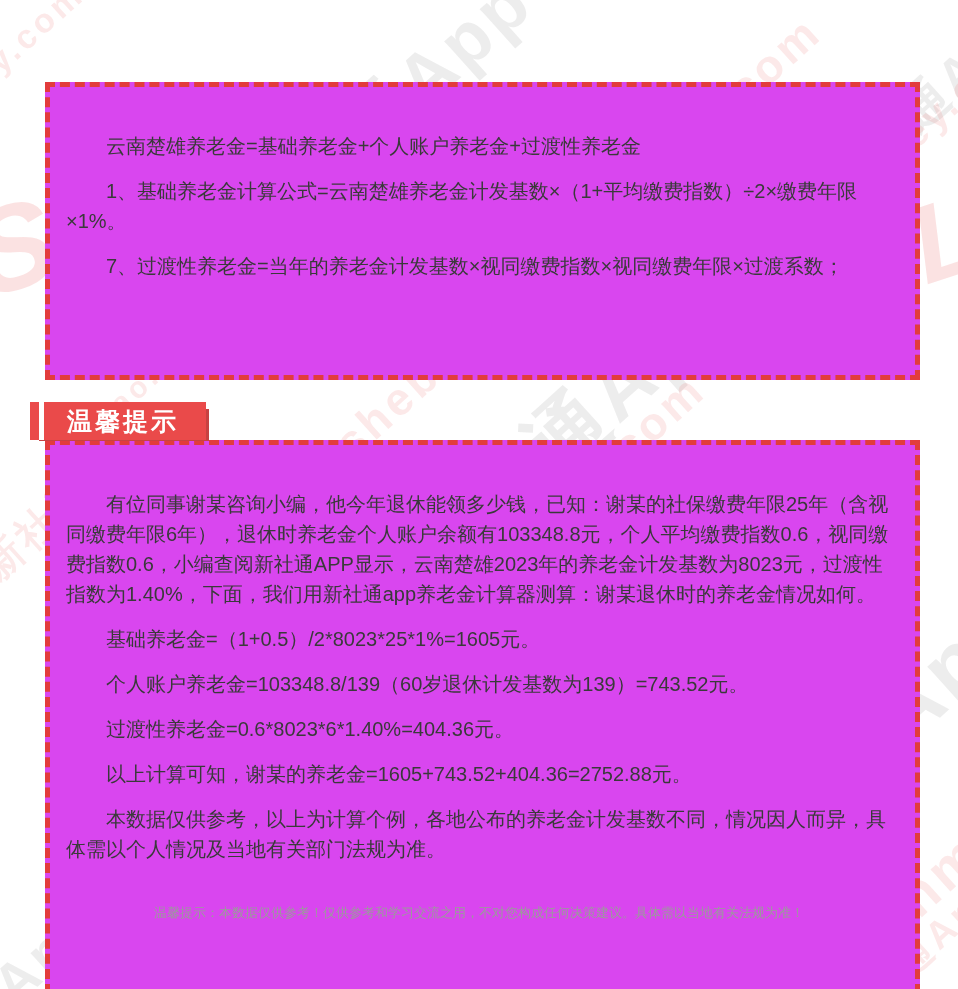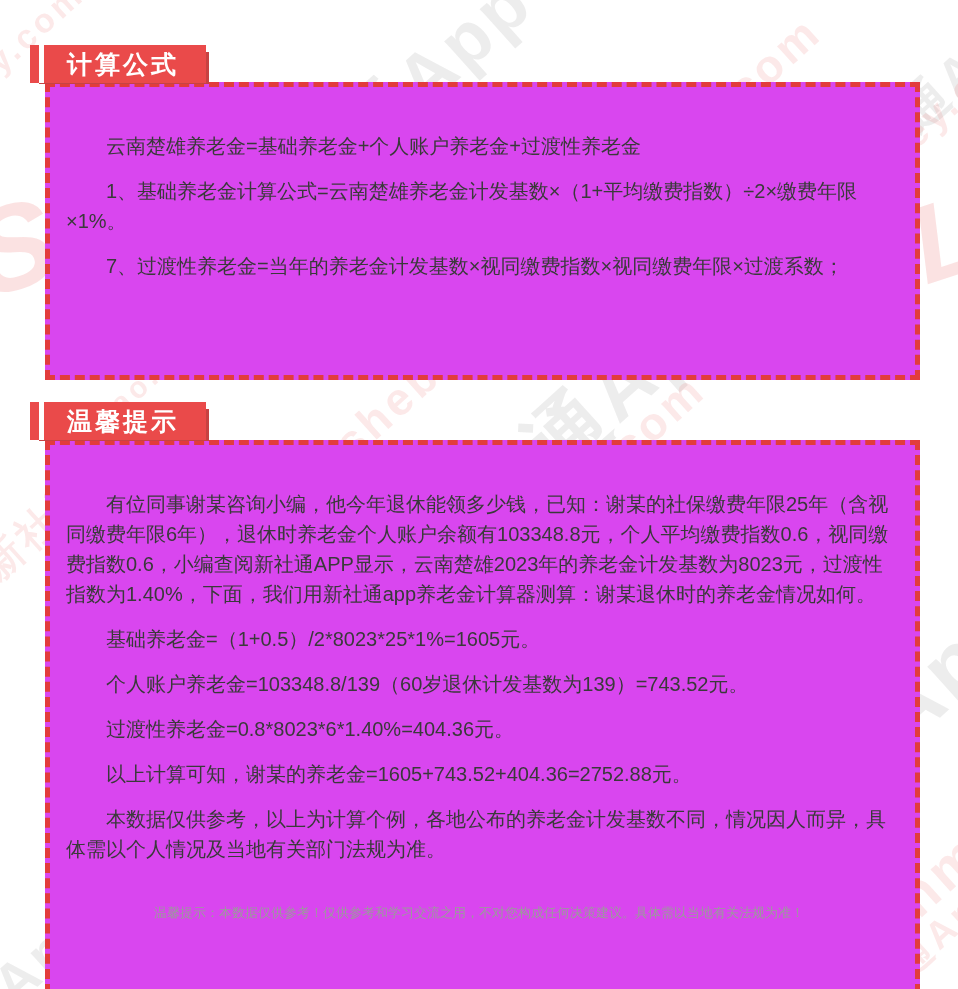--- a/index.html
+++ b/index.html
@@ -101,38 +101,34 @@
   <span class="wm wm-gray" style="left:360px;top:380px;font-size:80px;">新社通App</span>
   <span class="wm wm-pink" style="left:320px;top:500px;font-size:46px;">southmoney.com</span>
   <span class="wm wm-logo" style="left:840px;top:180px;font-size:110px;">SLt</span>
   <span class="wm wm-gray" style="left:620px;top:700px;font-size:88px;">新社通App</span>
   <span class="wm wm-pink" style="left:740px;top:790px;font-size:56px;">southmoney.com</span>
   <span class="wm wm-logo" style="left:400px;top:790px;font-size:140px;">SLt</span>
   <span class="wm wm-pink" style="left:420px;top:930px;font-size:36px;">shebao.southmoney.com</span>
   <span class="wm wm-gray" style="left:-14px;top:920px;font-size:56px;">App</span>
   <span class="wm wm-pink" style="left:810px;top:930px;font-size:38px;">新社通App</span>
 
-  <div class="badge badge-formula">
-    <span class="bar"></span>
-    <span class="badge-text">计算公式</span>
-  </div>
   <div class="card card-formula">
     <p>云南楚雄养老金=基础养老金+个人账户养老金+过渡性养老金</p>
     <p>1、基础养老金计算公式=云南楚雄养老金计发基数×（1+平均缴费指数）÷2×缴费年限×1%。</p>
     <p>7、过渡性养老金=当年的养老金计发基数×视同缴费指数×视同缴费年限×过渡系数；</p>
   </div>
 
   <div class="badge badge-example">
     <span class="bar"></span>
     <span class="badge-text">温馨提示</span>
   </div>
   <div class="card card-example">
     <p>有位同事谢某咨询小编，他今年退休能领多少钱，已知：谢某的社保缴费年限25年（含视同缴费年限6年），退休时养老金个人账户余额有103348.8元，个人平均缴费指数0.6，视同缴费指数0.6，小编查阅新社通APP显示，云南楚雄2023年的养老金计发基数为8023元，过渡性指数为1.40%，下面，我们用新社通app养老金计算器测算：谢某退休时的养老金情况如何。</p>
     <p>基础养老金=（1+0.5）/2*8023*25*1%=1605元。</p>
     <p>个人账户养老金=103348.8/139（60岁退休计发基数为139）=743.52元。</p>
-    <p>过渡性养老金=0.8*8023*6*1.40%=404.36元。</p>
+    <p>过渡性养老金=0.6*8023*6*1.40%=404.36元。</p>
     <p>以上计算可知，谢某的养老金=1605+743.52+404.36=2752.88元。</p>
     <p>本数据仅供参考，以上为计算个例，各地公布的养老金计发基数不同，情况因人而异，具体需以个人情况及当地有关部门法规为准。</p>
   </div>
 
   <div class="disclaimer">温馨提示：本数据仅供参考！仅供参考和学习交流之用，不对您构成任何决策建议。具体需以当地有关法规为准！</div>
 
 </div>
 
 </body></html>

